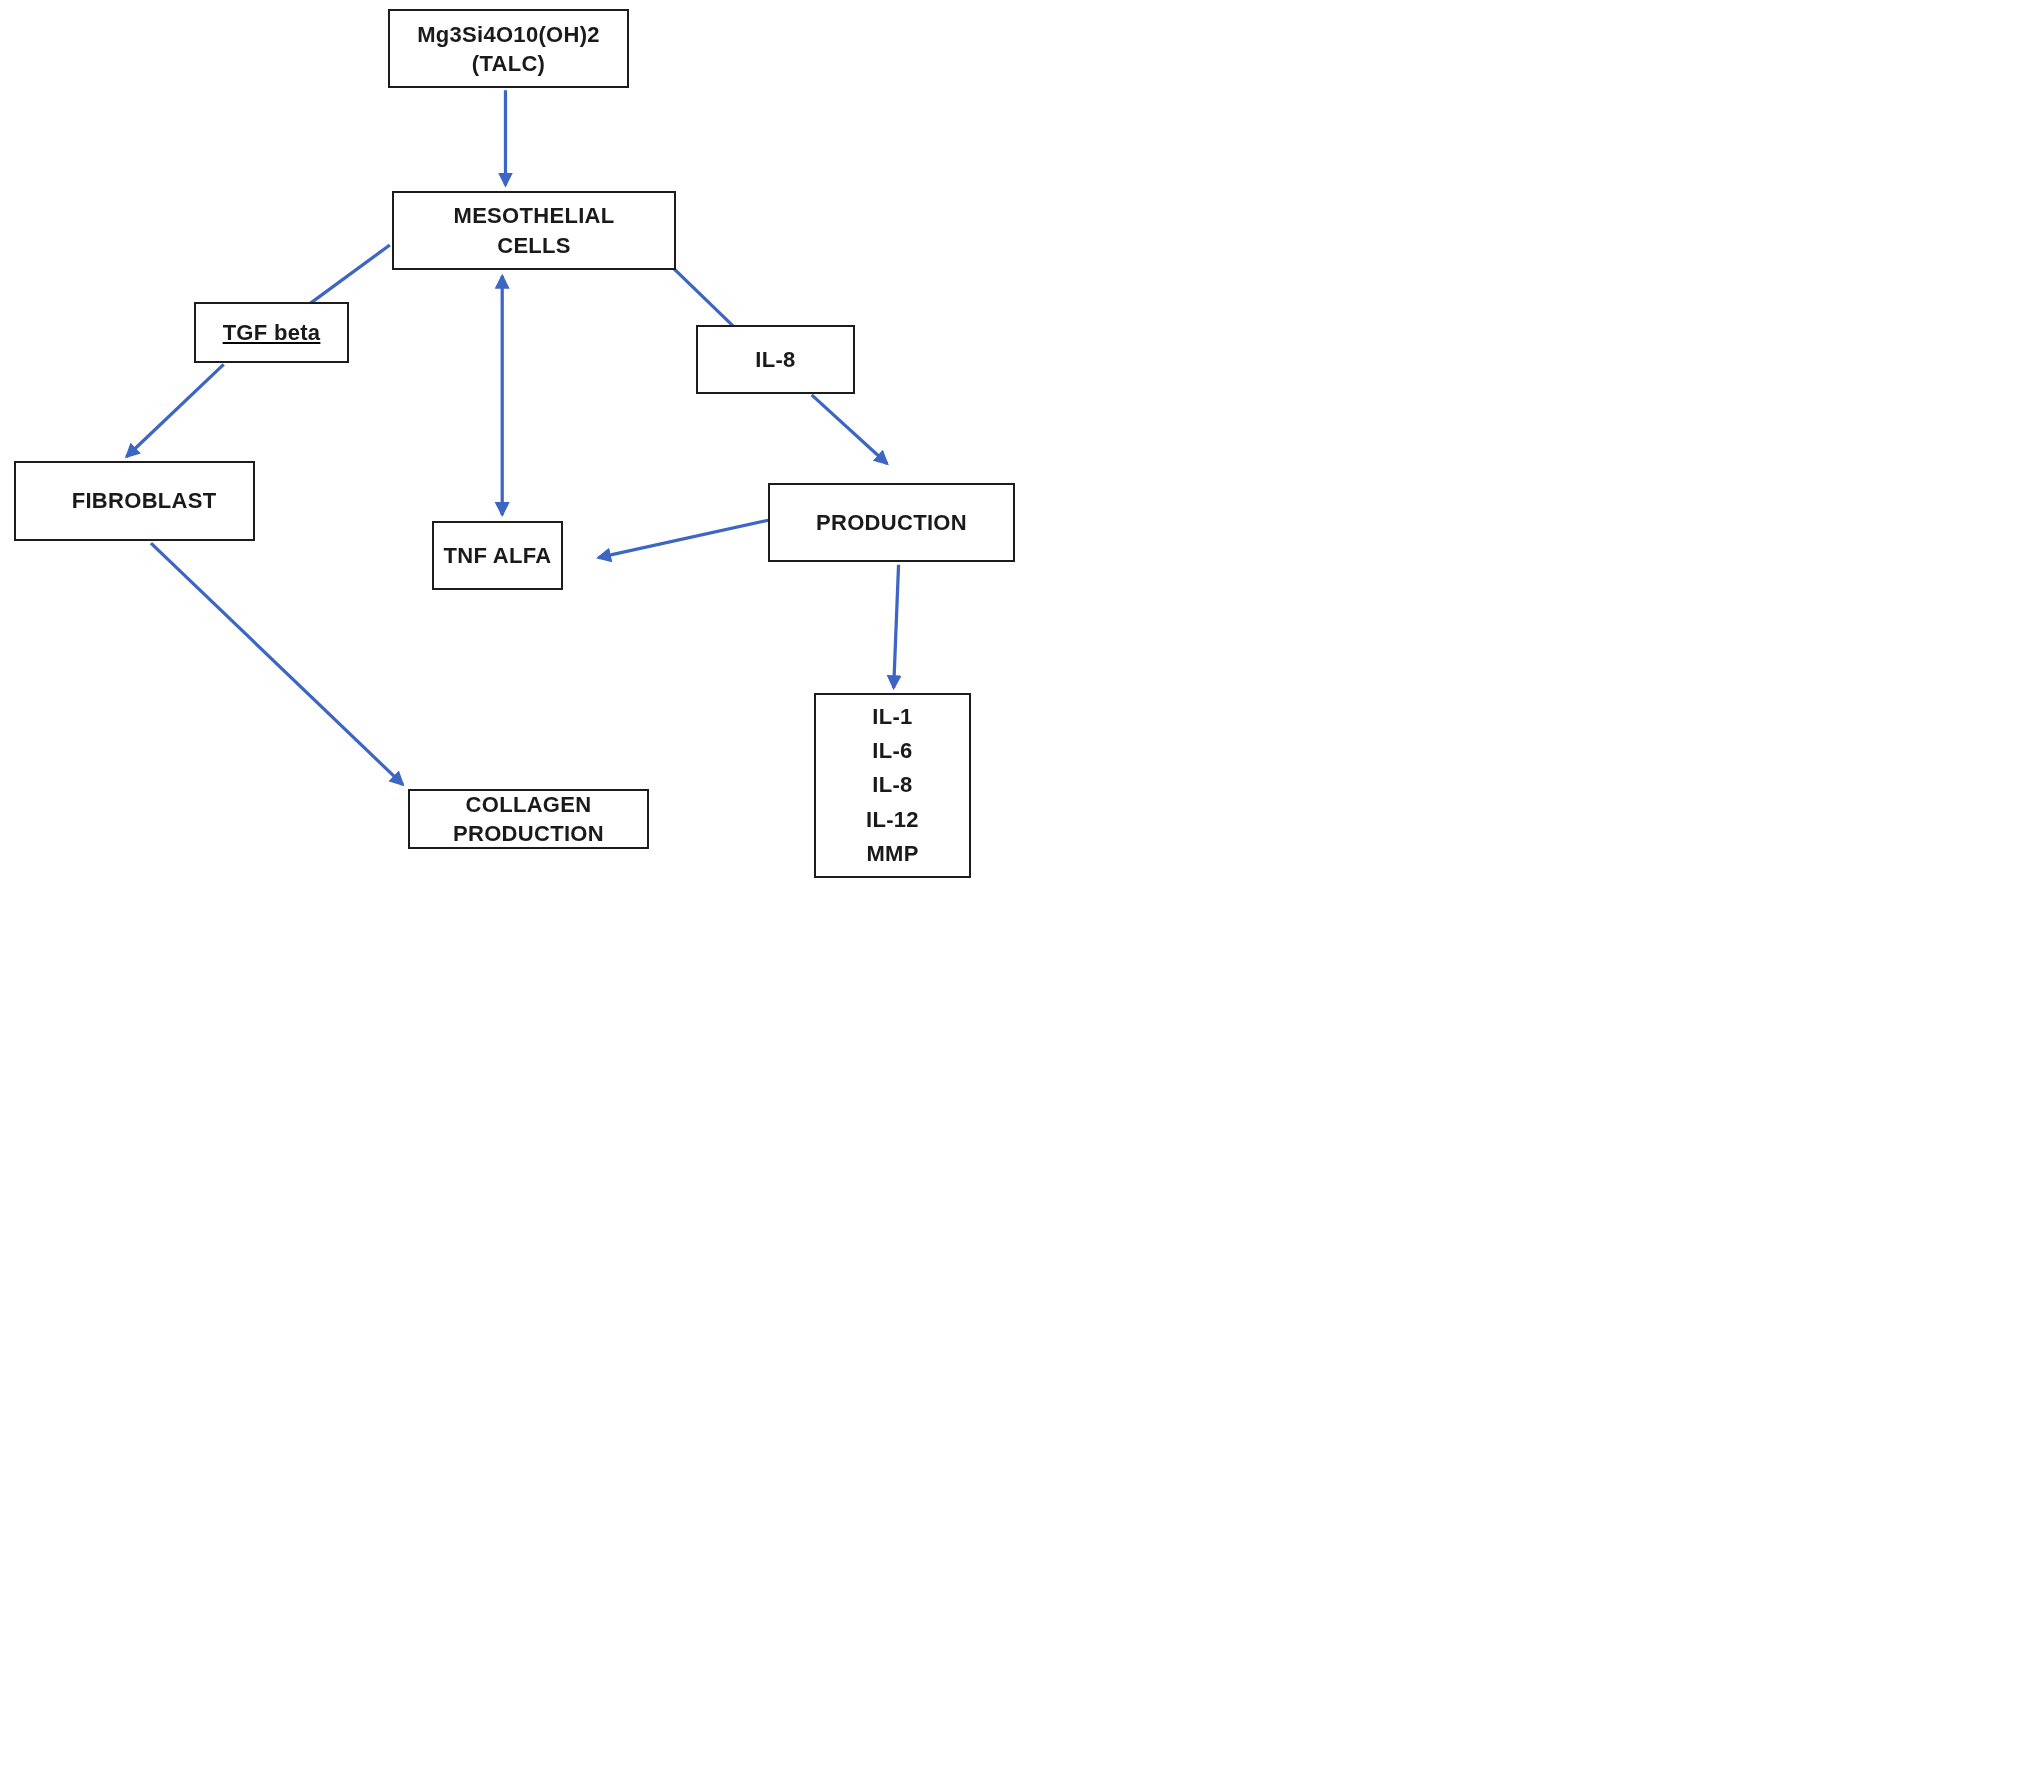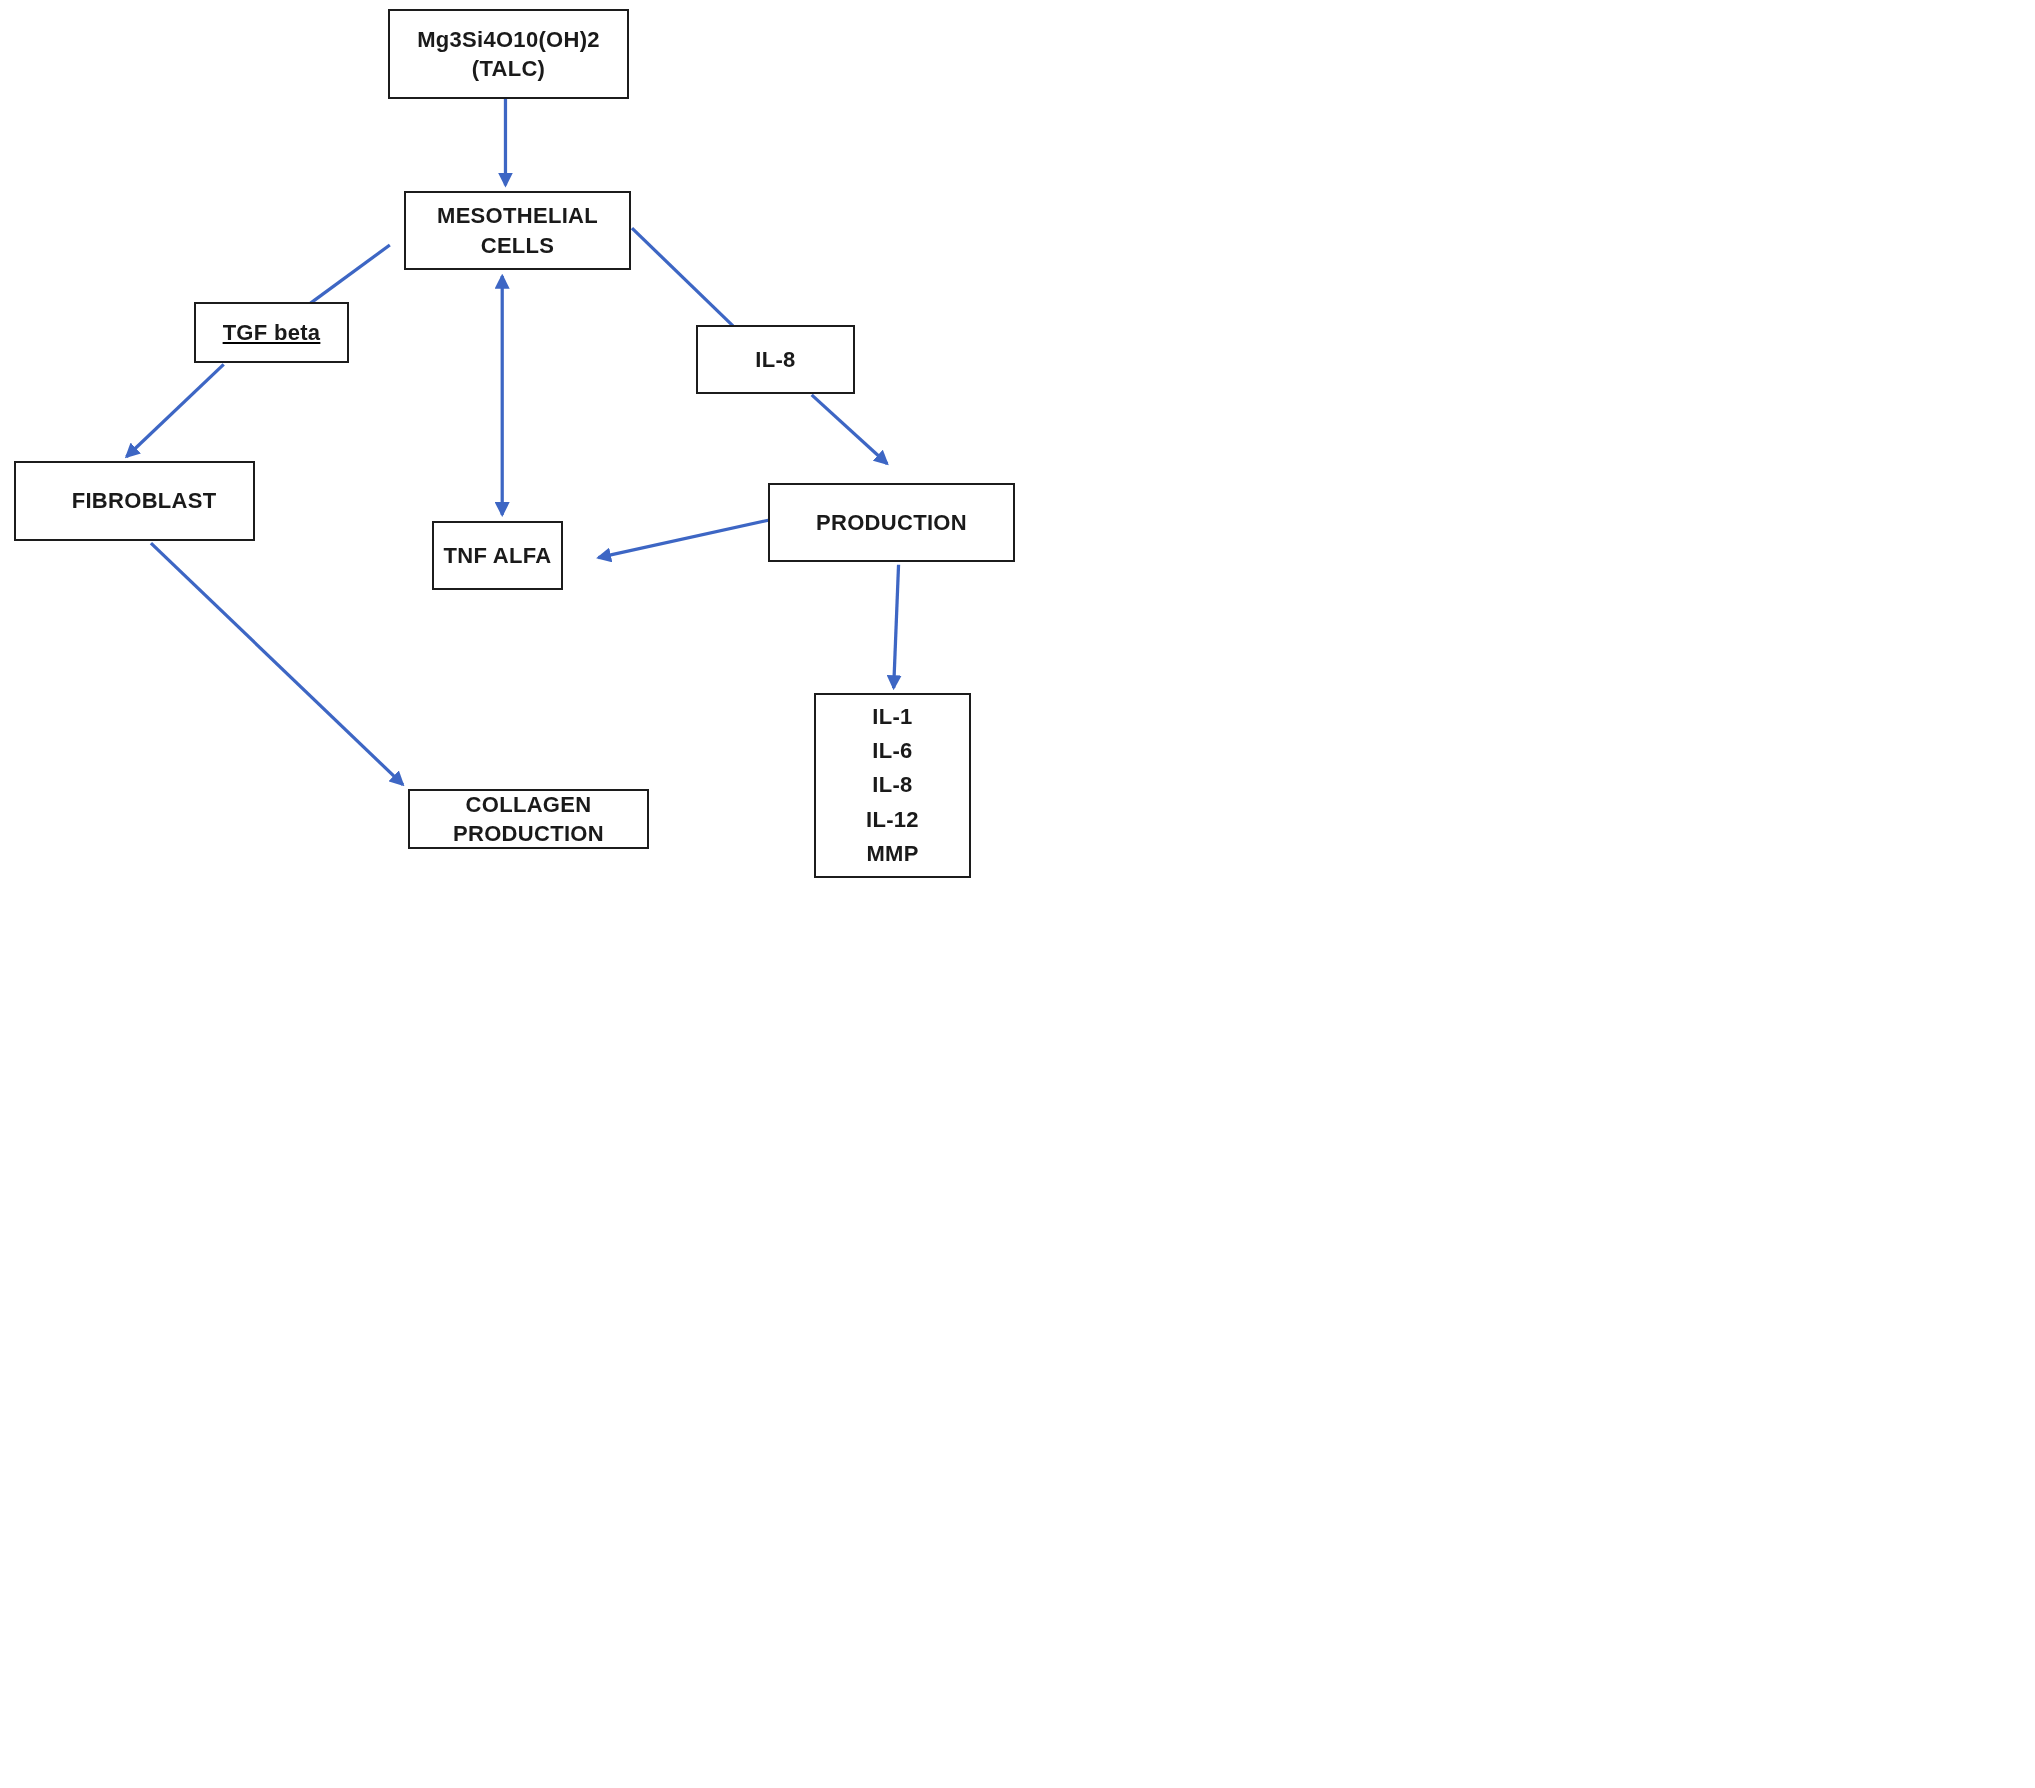--- a/index.html
+++ b/index.html
@@ -68,26 +68,26 @@
 
     <path d="M 1495 727 L 1634 854" stroke="#3d66c4" stroke-width="6" fill="none" marker-end="url(#ah)"></path>
 
     <path d="M 1415 958 L 1102 1027" stroke="#3d66c4" stroke-width="6" fill="none" marker-end="url(#ah)"></path>
 
     <path d="M 1655 1040 L 1646 1267" stroke="#3d66c4" stroke-width="6" fill="none" marker-end="url(#ah)"></path>
 
     <path d="M 278 1000 L 742 1445" stroke="#3d66c4" stroke-width="6" fill="none" marker-end="url(#ah)"></path>
   </svg>
 
-  <div class="node" style="left:388px; top:9.2px; width:241px; height:90px;">
+  <div class="node" style="left:388px; top:9.2px; width:241px; height:79px;">
     <span>Mg3Si4O10(OH)2
 (TALC)</span>
   </div>
 
-  <div class="node" style="left:404px; top:191px; width:227px; height:79px;">
+  <div class="node" style="left:392px; top:191px; width:284px; height:79px;">
     <span>MESOTHELIAL
 CELLS</span>
   </div>
 
   <div class="node" style="left:194px; top:302px; width:155px; height:61px;text-decoration:underline;">
     <span>TGF beta</span>
   </div>
 
   <div class="node" style="left:696px; top:325px; width:159px; height:69px;">
     <span>IL-8</span>

